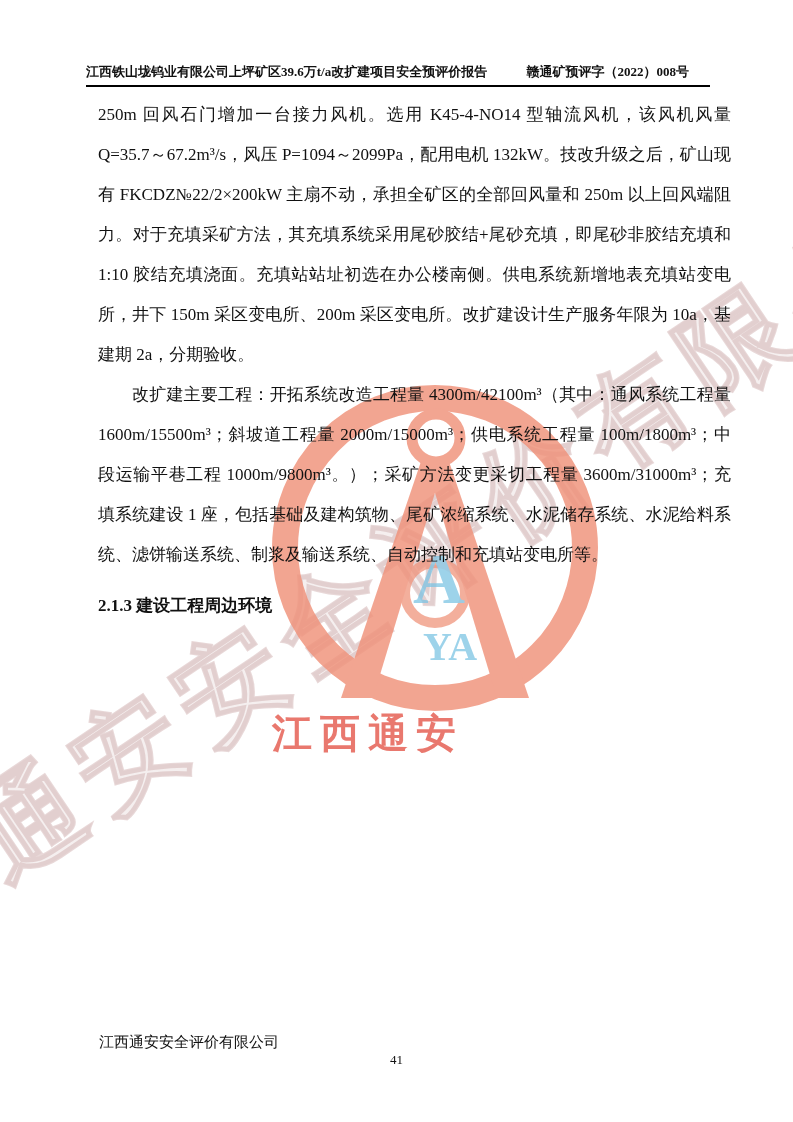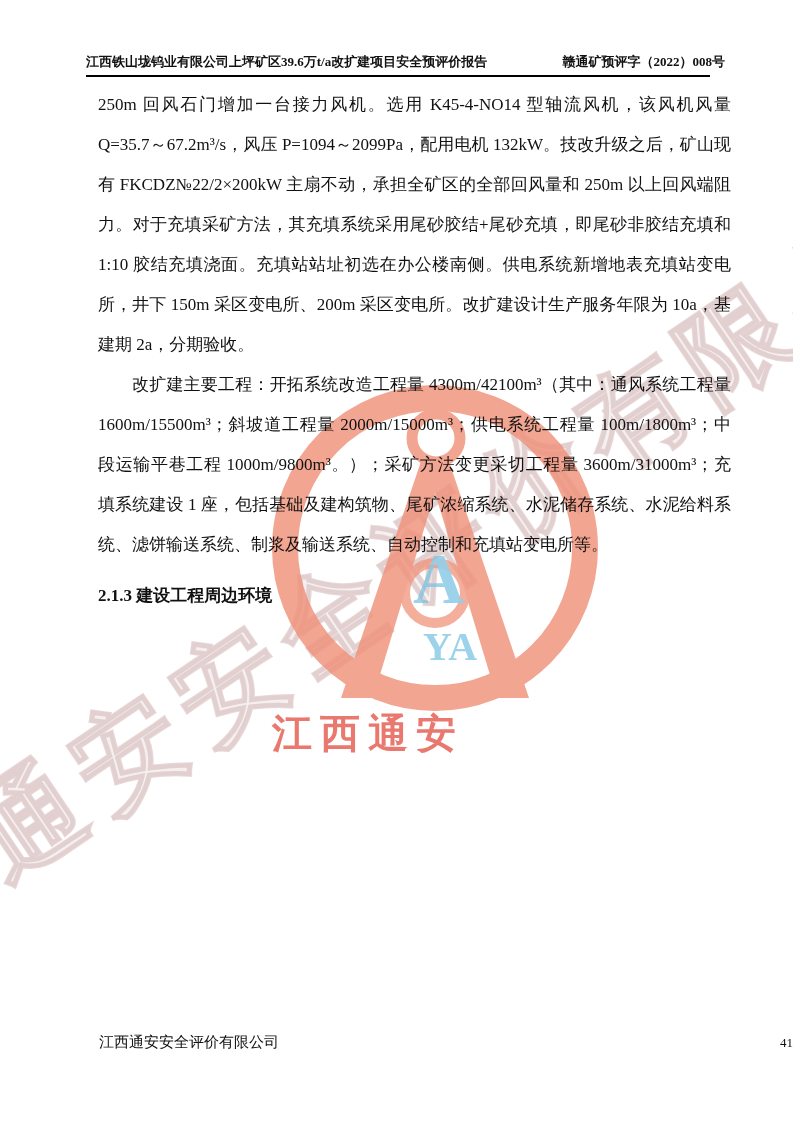--- a/index.html
+++ b/index.html
@@ -42,24 +42,25 @@
     letter-spacing: 8px;
     color: rgba(224, 62, 48, 0.70);
   }
 
   
   .header {
     position: relative; z-index: 1;
     display: flex;
     justify-content: space-between;
     align-items: flex-end;
-    padding: 52px 68px 0 86px;
+    padding: 52px 104px 0 86px;
     font-size: 13px;
     font-weight: bold;
     line-height: 20px;
+    margin-top: 10px;
   }
   .header-rule {
     position: relative; z-index: 1;
     margin: 3px 83px 0 86px;
     border-bottom: 2px solid #000;
   }
 
   .content {
     position: relative; z-index: 1;
     padding: 8px 62px 0 98px;
@@ -78,22 +79,22 @@
   .footer {
     position: absolute; z-index: 1;
     left: 0; right: 0; top: 1030px;
     height: 24px;
   }
   .footer-company {
     position: absolute; left: 99px; top: 0;
     font-size: 15px; line-height: 24px;
   }
   .footer-page-number {
-    position: absolute; left: 0; right: 0; top: 1px;
-    text-align: right;
+    position: absolute; left: 0; right: 0; top: 18px;
+    text-align: center;
     font-size: 13px; line-height: 24px;
   }
 </style>
 </head>
 <body>
 
 <div class="page">
 
   <div class="wm-layer">
     <div class="wm-diagonal">江西通安安全评价有限公司</div>

